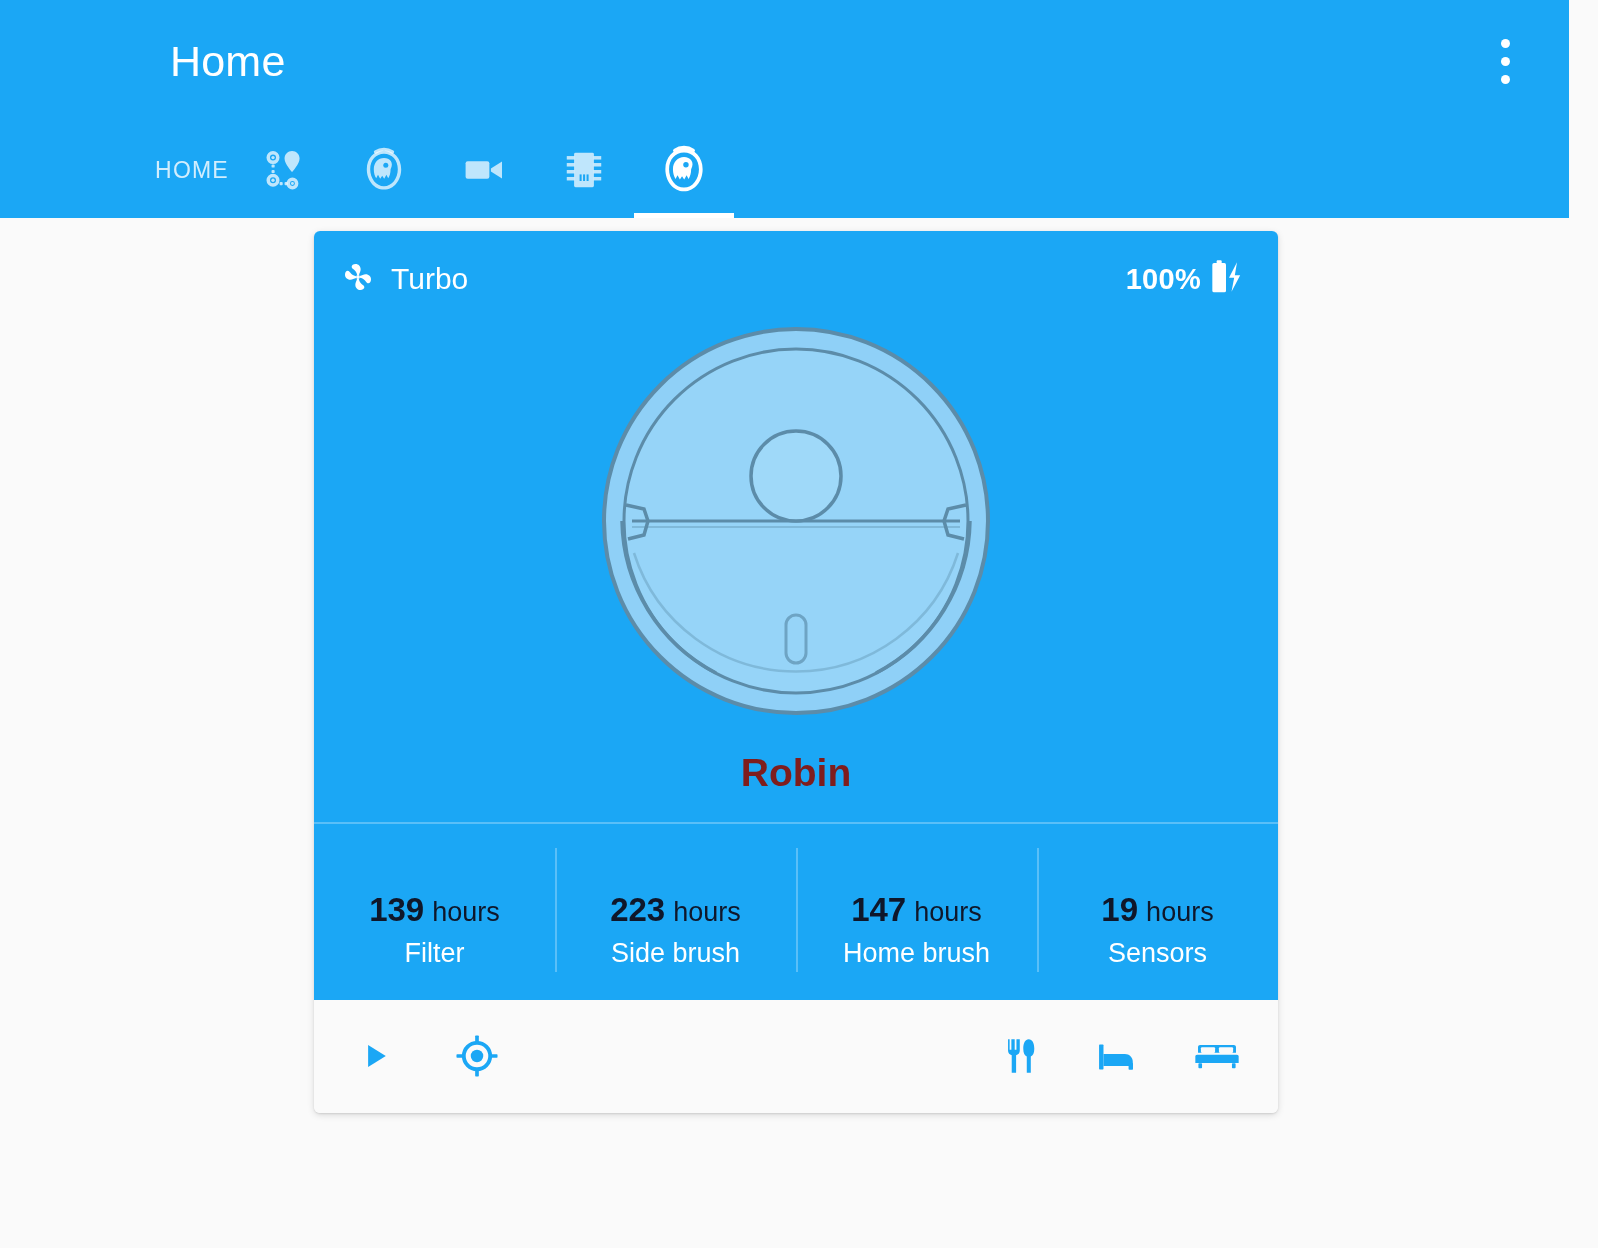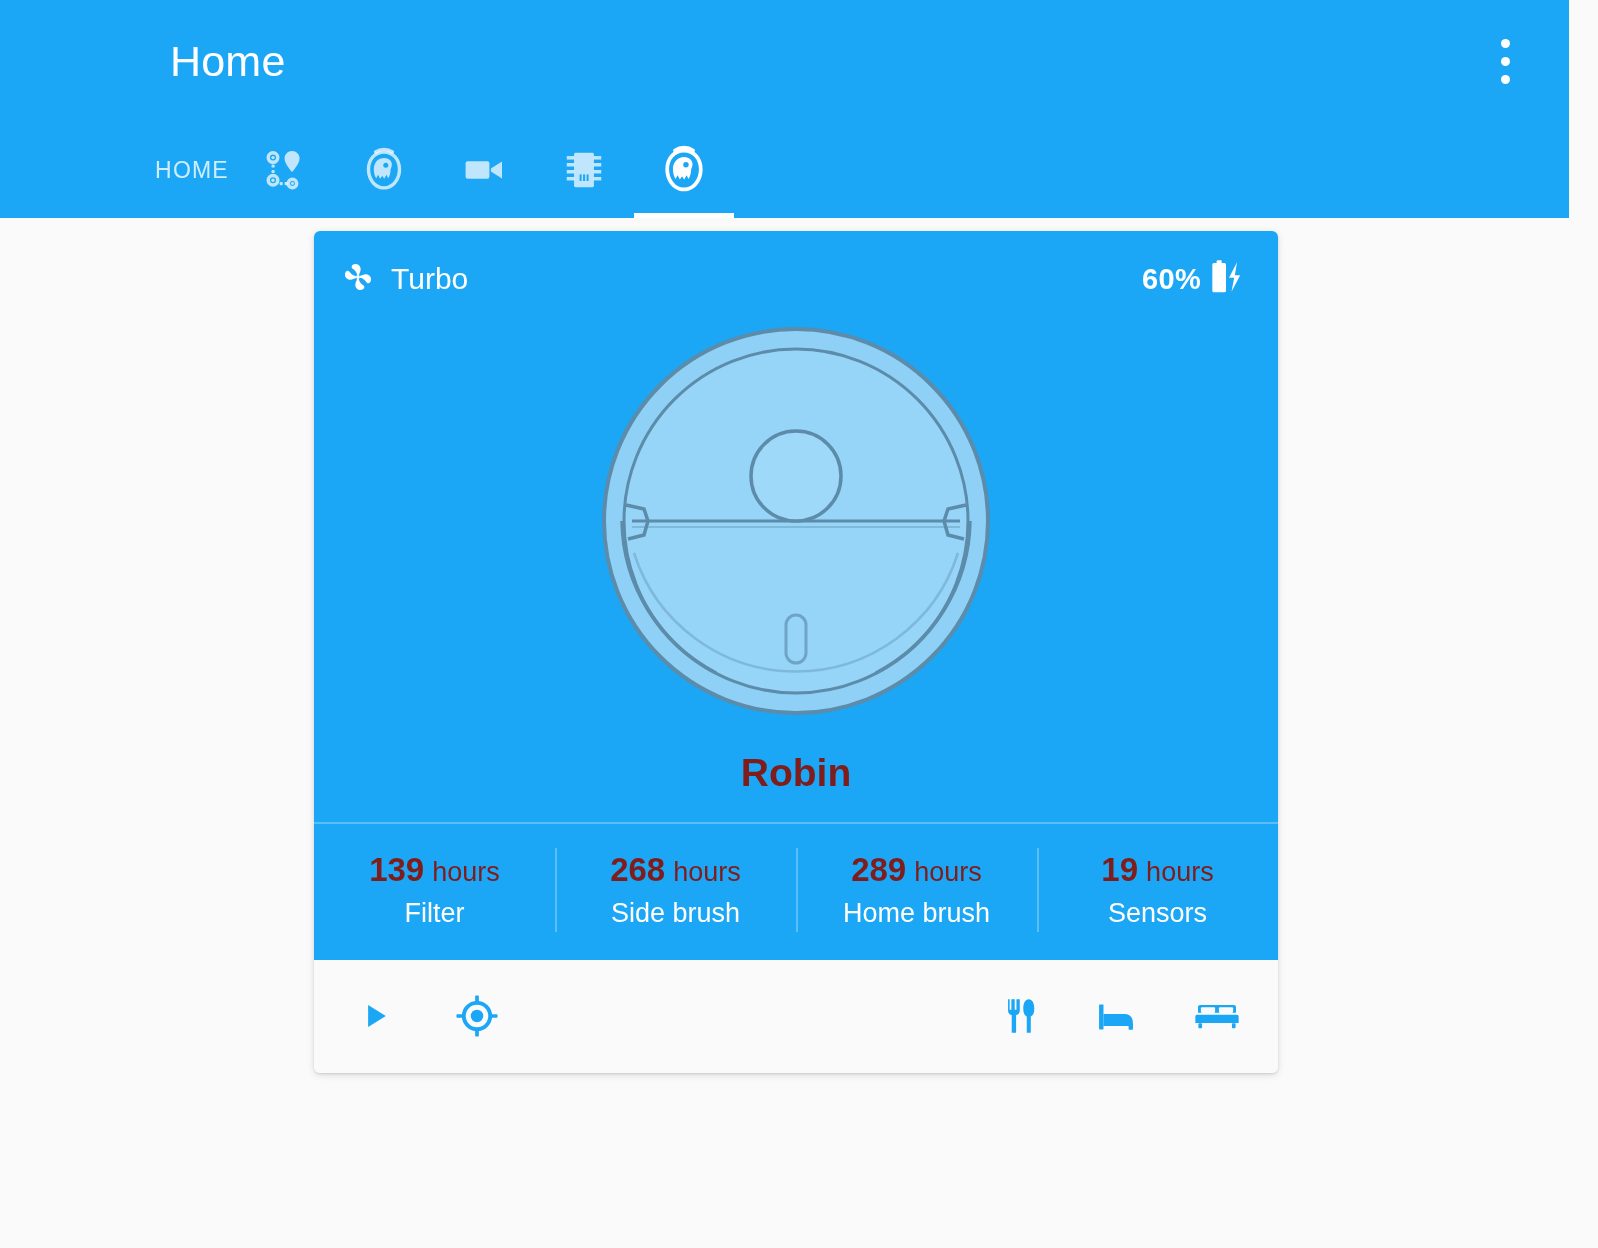--- a/index.html
+++ b/index.html
@@ -176,23 +176,24 @@
     padding: 4px 0;
   }
   .stat + .stat::before {
     content: "";
     position: absolute;
     left: 0; top: 6px; bottom: 6px;
     width: 2px;
     background: rgba(255,255,255,0.28);
   }
   .stat-line1 {
-    color: #7f1d1d;
+    color: #0f172a;
     font-size: 29px;
     line-height: 1.45;
+    margin-top: 40px;
   }
   .stat-value { font-weight: 700; font-size: 33px; }
   .stat-unit { font-weight: 400; font-size: 27px; }
   .stat-label {
     color: #ffffff;
     font-size: 27px;
     font-weight: 400;
     line-height: 1.5;
   }
 
@@ -329,21 +330,21 @@
                 <path d="M11.4 13.0c-0.25 1.5-1.0 2.2-1.0 3.6 0 1.9 1.4 3.2 3.0 3.2 1.5 0 2.4-0.8 2.4-1.6 0-0.7-0.5-1.0-1.1-1.5-0.9-0.75-1.9-1.7-2.2-3.5z"></path>
                 <path d="M11.0 12.6c-1.5 0.25-2.2 1.0-3.6 1.0-1.9 0-3.2-1.4-3.2-3.0 0-1.5 0.8-2.4 1.6-2.4 0.7 0 1.0 0.5 1.5 1.1 0.75 0.9 1.7 1.9 3.5 2.2z"></path>
                 <circle cx="12" cy="12" r="1.15"></circle>
               </g>
             </svg>
           </span>
           <span class="fan-label">Turbo</span>
         </div>
 
         <div class="batt-group">
-          <span class="batt-pct">60%</span>
+          <span class="batt-pct">100%</span>
           <span>
             <svg width="40" height="44" viewBox="0 0 24 26">
               <g fill="#ffffff">
                 <rect x="5.2" y="3.0" width="3.0" height="2.1" rx="0.5"></rect>
                 <rect x="2.6" y="4.6" width="8.2" height="17.6" rx="1.0"></rect>
                 <path d="M17.4 4.2 12.6 13.4h3.1l-1.6 8.4 5.2-9.9h-3.2z"></path>
               </g>
             </svg>
           </span>
         </div>
@@ -384,28 +385,28 @@
       <div class="stats">
         <div class="stat">
           <div class="stat-line1">
             <span class="stat-value">139</span>
             <span class="stat-unit">hours</span>
           </div>
           <div class="stat-label">Filter</div>
         </div>
         <div class="stat">
           <div class="stat-line1">
-            <span class="stat-value">268</span>
+            <span class="stat-value">223</span>
             <span class="stat-unit">hours</span>
           </div>
           <div class="stat-label">Side brush</div>
         </div>
         <div class="stat">
           <div class="stat-line1">
-            <span class="stat-value">289</span>
+            <span class="stat-value">147</span>
             <span class="stat-unit">hours</span>
           </div>
           <div class="stat-label">Home brush</div>
         </div>
         <div class="stat">
           <div class="stat-line1">
             <span class="stat-value">19</span>
             <span class="stat-unit">hours</span>
           </div>
           <div class="stat-label">Sensors</div>

